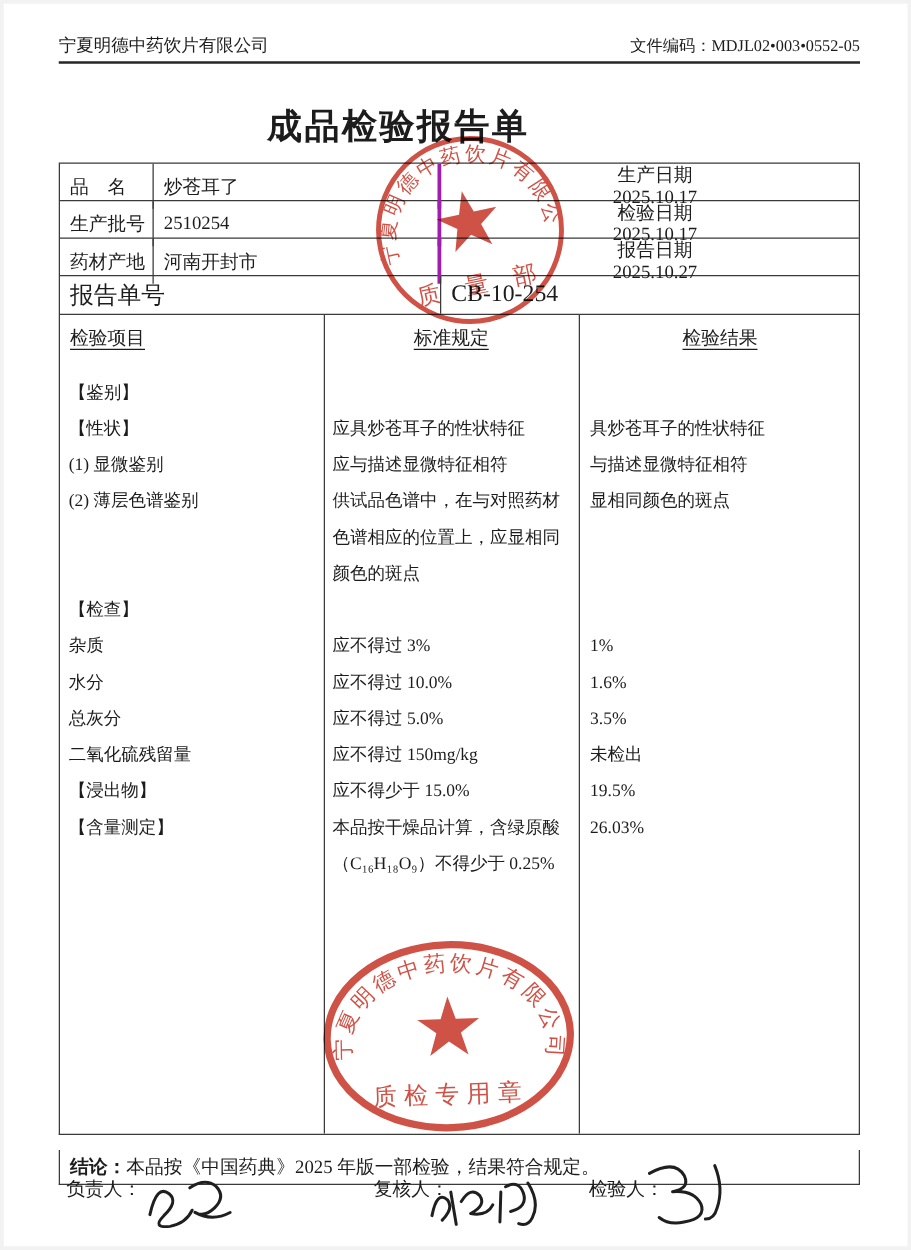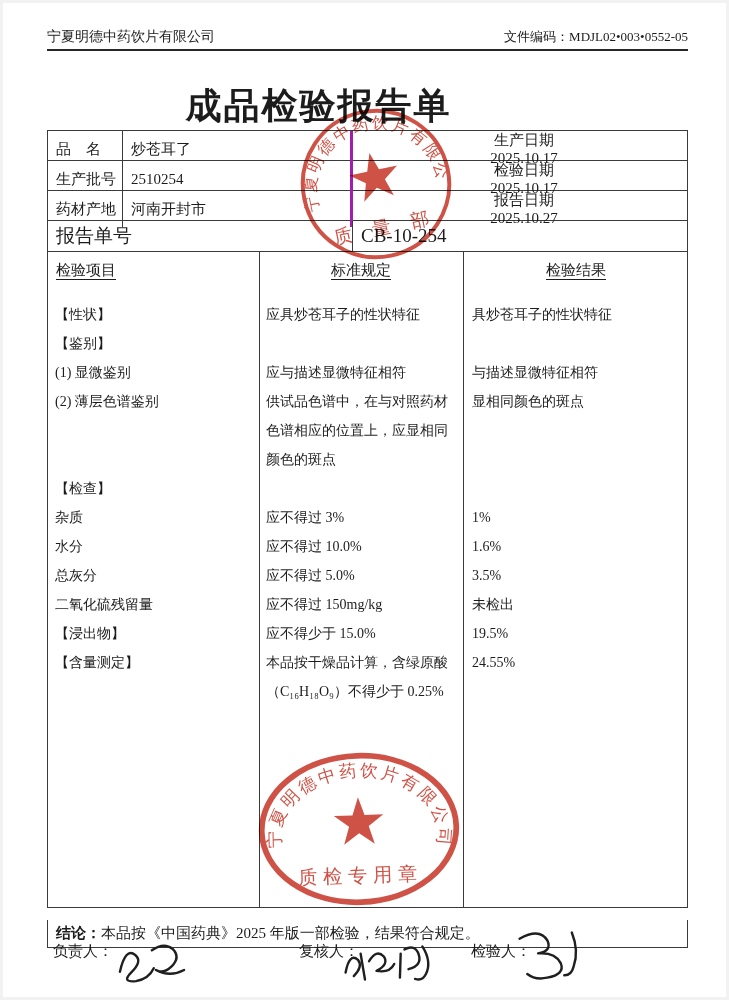--- a/index.html
+++ b/index.html
@@ -8,21 +8,21 @@
     font-family:"Liberation Serif","DejaVu Serif",serif;color:#1c1c1c;
     overflow:hidden;
   }
   .page{position:absolute;inset:0;background:#fff;box-shadow:inset 0 0 0 3px #f2f2f2;}
 
   
   .letterhead{position:absolute;top:28px;left:47px;width:641px;display:flex;justify-content:space-between;align-items:flex-end;font-size:14px;}
   .doc-code-wrap{font-size:13px;}
   .rule{position:absolute;top:49px;left:47px;width:641px;height:0;border-top:2px solid #262626;}
 
-  .report-title{position:absolute;top:82px;left:0;width:637px;text-align:center;font-size:36px;font-weight:bold;letter-spacing:2px;}
+  .report-title{position:absolute;top:82px;left:0;width:637px;text-align:center;font-size:28px;font-weight:bold;letter-spacing:2px;}
 
   .doc-body{position:absolute;top:130px;left:47px;width:594px;}
   .doc-body,.doc-body *{box-sizing:border-box;}
 
   
   .info-table{border:1px solid #3a3a3a;width:641px;}
   .irow{display:grid;grid-template-columns:75px 230px 1fr;height:30px;border-bottom:1px solid #3a3a3a;font-size:15px;}
   .irow4{display:grid;grid-template-columns:305px 1fr;height:30px;font-size:19px;}
   .icell{display:flex;align-items:center;padding-left:8px;}
   .ilabel{border-right:1px solid #3a3a3a;white-space:pre;}
@@ -118,30 +118,30 @@
       <div class="vline v2"></div>
 
       <div class="thead">
         <div class="h1"><span>检验项目</span></div>
         <div class="h2"><span>标准规定</span></div>
         <div class="h3"><span>检验结果</span></div>
       </div>
 
       <div class="mrows">
         <div class="mrow">
+          <div class="mc1">【鉴别】</div>
+          <div class="mc2"></div>
+          <div class="mc3"></div>
+        </div>
+        <div class="mrow">
           <div class="mc1">【性状】</div>
           <div class="mc2">应具炒苍耳子的性状特征</div>
           <div class="mc3">具炒苍耳子的性状特征</div>
         </div>
         <div class="mrow">
-          <div class="mc1">【鉴别】</div>
-          <div class="mc2"></div>
-          <div class="mc3"></div>
-        </div>
-        <div class="mrow">
           <div class="mc1">(1) 显微鉴别</div>
           <div class="mc2">应与描述显微特征相符</div>
           <div class="mc3">与描述显微特征相符</div>
         </div>
         <div class="mrow">
           <div class="mc1">(2) 薄层色谱鉴别</div>
           <div class="mc2">供试品色谱中，在与对照药材色谱相应的位置上，应显相同颜色的斑点</div>
           <div class="mc3">显相同颜色的斑点</div>
         </div>
         <div class="mrow">
@@ -170,21 +170,21 @@
           <div class="mc3">未检出</div>
         </div>
         <div class="mrow">
           <div class="mc1">【浸出物】</div>
           <div class="mc2">应不得少于 15.0%</div>
           <div class="mc3">19.5%</div>
         </div>
         <div class="mrow">
           <div class="mc1">【含量测定】</div>
           <div class="mc2">本品按干燥品计算，含绿原酸（C₁₆H₁₈O₉）不得少于 0.25%</div>
-          <div class="mc3">24.55%</div>
+          <div class="mc3">26.03%</div>
         </div>
       </div>
     </div>
 
     <div class="conclusion">
       <b>结论：</b>
       <span>本品按《中国药典》2025 年版一部检验，结果符合规定。</span>
     </div>
   </div>
 

